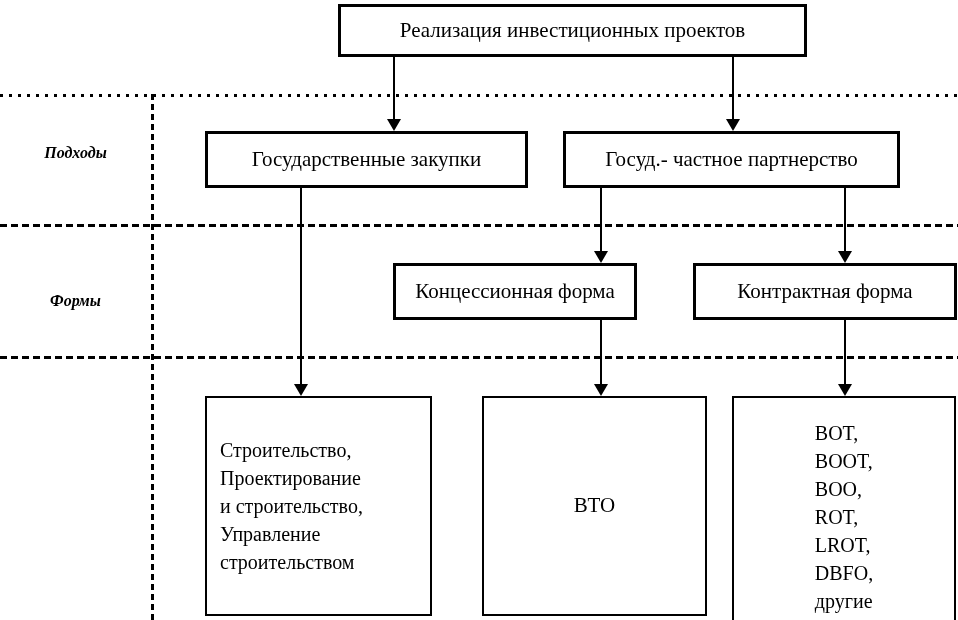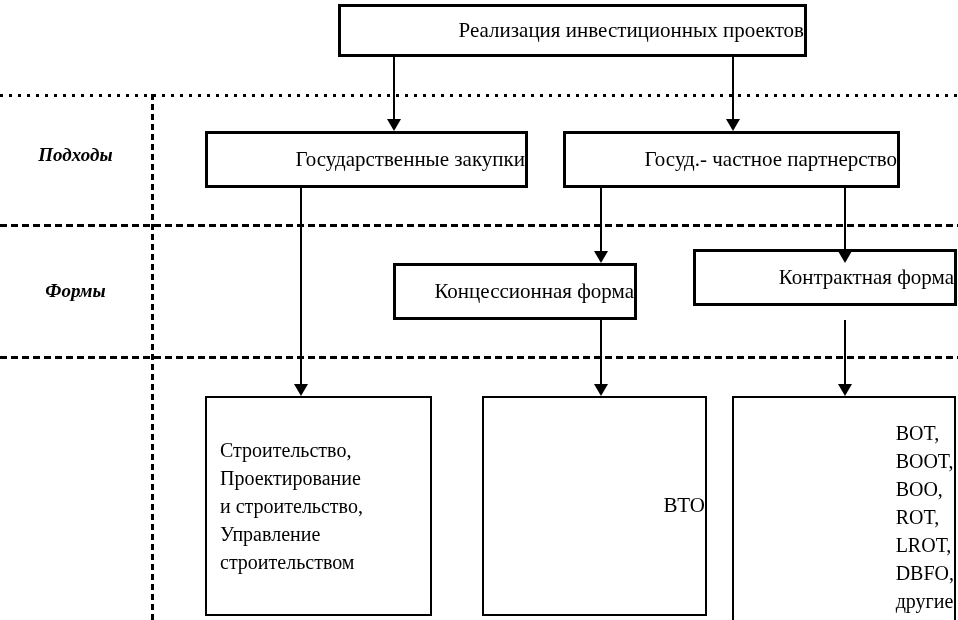--- a/index.html
+++ b/index.html
@@ -16,21 +16,21 @@
     font-family: "Liberation Serif", "DejaVu Serif", serif;
     overflow: hidden;
   }
   .box {
     position: absolute;
     box-sizing: border-box;
     background: #ffffff;
     border: 3px solid #000000;
     display: flex;
     align-items: center;
-    justify-content: flex-end;
+    justify-content: center;
     text-align: center;
     font-size: 21px;
     line-height: 1.2;
   }
   .box.border2 { border-width: 2px; }
   .hline {
     position: absolute;
     left: 0;
     width: 958px;
     height: 3px;
@@ -46,21 +46,21 @@
     width: 3px;
     background: repeating-linear-gradient(to bottom, #000 0 6px, transparent 6px 10px);
   }
   .rowlabel {
     position: absolute;
     left: 0;
     width: 151px;
     text-align: center;
     font-weight: bold;
     font-style: italic;
-    font-size: 19px;
+    font-size: 16px;
   }
   .arrow { position: absolute; width: 14px; }
   .arrow .shaft {
     position: absolute;
     left: 6px;
     top: 0;
     bottom: 10px;
     width: 2px;
     background: #000000;
   }
@@ -92,37 +92,37 @@
 <body>
 
 <div id="canvas">
 
   <div class="hline dotted" style="top:94px;"></div>
   <div class="hline dashed" style="top:224px;"></div>
   <div class="hline dashed" style="top:356px;"></div>
   <div class="vline dashed-v" style="left:151px; top:94px; height:526px;"></div>
 
   <div class="rowlabel" style="top:144px;">Подходы</div>
-  <div class="rowlabel" style="top:280px;font-style:italic;">Формы</div>
+  <div class="rowlabel" style="top:292px;font-style:italic;">Формы</div>
 
   <div class="box" style="left:338px; top:4px; width:469px; height:53px;">
     <span>Реализация инвестиционных проектов</span>
   </div>
 
   <div class="box" style="left:205px; top:131px; width:323px; height:57px;">
     <span>Государственные закупки</span>
   </div>
   <div class="box" style="left:563px; top:131px; width:337px; height:57px;">
     <span>Госуд.- частное партнерство</span>
   </div>
 
   <div class="box" style="left:393px; top:263px; width:244px; height:57px;">
     <span>Концессионная форма</span>
   </div>
-  <div class="box" style="left:693px; top:249px; width:264px; height:57px;">
+  <div class="box" style="left:693px; top:263px; width:264px; height:57px;">
     <span>Контрактная форма</span>
   </div>
 
   <div class="box border2 model-text-left" style="left:205px; top:396px; width:227px; height:220px;">
     <span class="multiline">Строительство,
 Проектирование
 и строительство,
 Управление
 строительством</span>
   </div>

